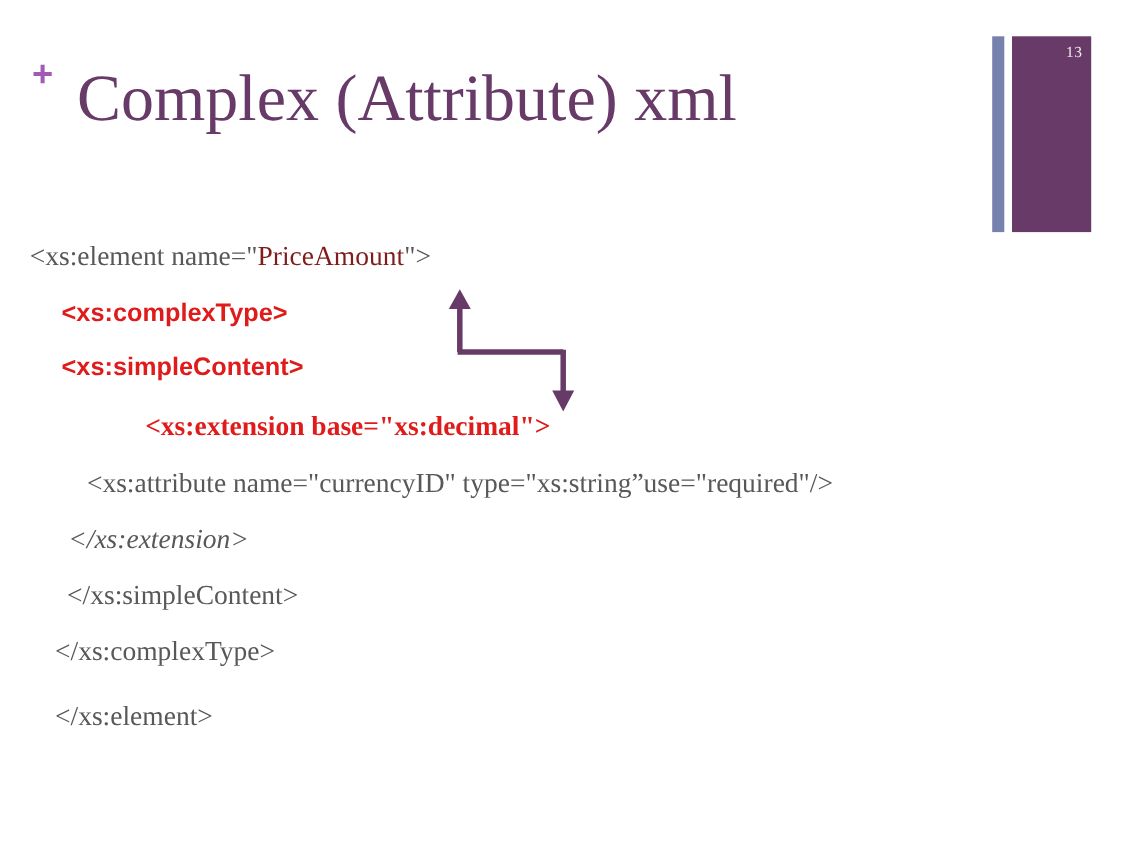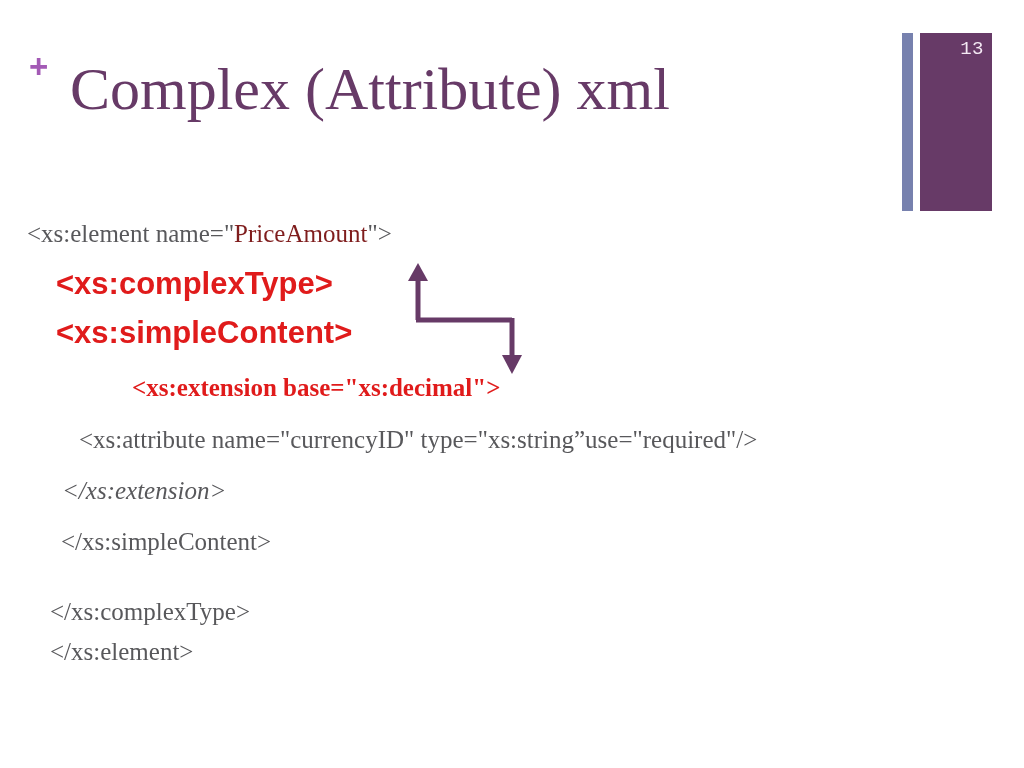--- a/index.html
+++ b/index.html
@@ -40,22 +40,22 @@
     left: 20px;
     width: 72px;
     height: 178px;
     background: #673A67;
   }
   .slide-number {
     position: absolute;
     top: 4px;
     right: 8px;
     color: #F4E9F4;
-    font-family: Liberation Mono, monospace;
-    font-size: 19px;
+    font-family: Liberation Serif, serif;
+    font-size: 14px;
     line-height: 24px;
     letter-spacing: 0.5px;
     margin-left: 28px;
   }
 
   
   #title-area {
     position: absolute;
     top: 45px;
     left: 26px;
@@ -97,37 +97,37 @@
     line-height: 32px;
     color: #58585B;
   }
   .code-line .seg-red {
     color: #7f1d1d;
   }
   .code-line.red-bold-sans {
     font-family: "Liberation Sans", sans-serif;
     font-weight: bold;
     color: #E01B1B;
-    font-size: 31px;
+    font-size: 23px;
   }
   .code-line.red-bold-serif {
     font-family: "Liberation Serif", serif;
     font-weight: bold;
     color: #E01B1B;
     font-size: 25px;
   }
 
   .ln-0 { top: 0px;   left: 27px; }
   .ln-1 { top: 50px;  left: 56px; }
   .ln-2 { top: 99px; left: 56px; }
   .ln-3 { top: 154px; left: 132px; }
   .ln-4 { top: 206px; left: 79px; }
   .ln-5 { top: 257px; left: 62px; font-style: italic; }
   .ln-6 { top: 308px; left: 61px; }
-  .ln-7 { top: 359px; left: 50px; margin-top: 19px; }
+  .ln-7 { top: 359px; left: 50px; }
   .ln-8 { top: 418px; left: 50px; }
 
   
   #connector {
     position: absolute;
     top: 258px;
     left: 398px;
     width: 140px;
     height: 125px;
     pointer-events: none;

